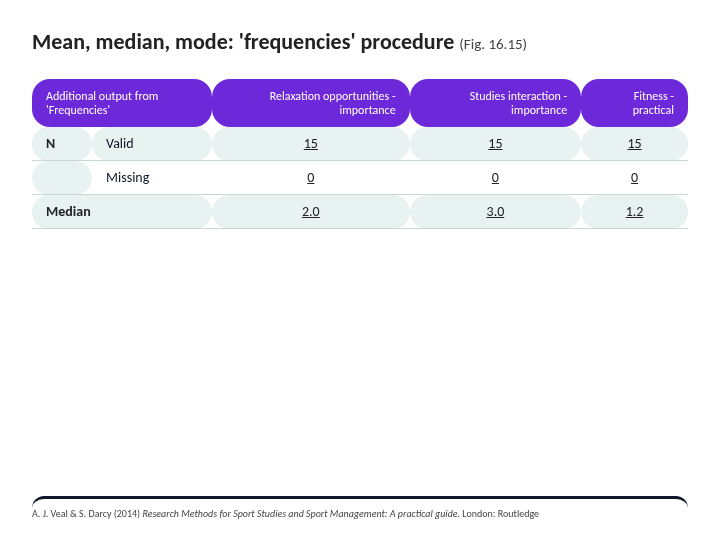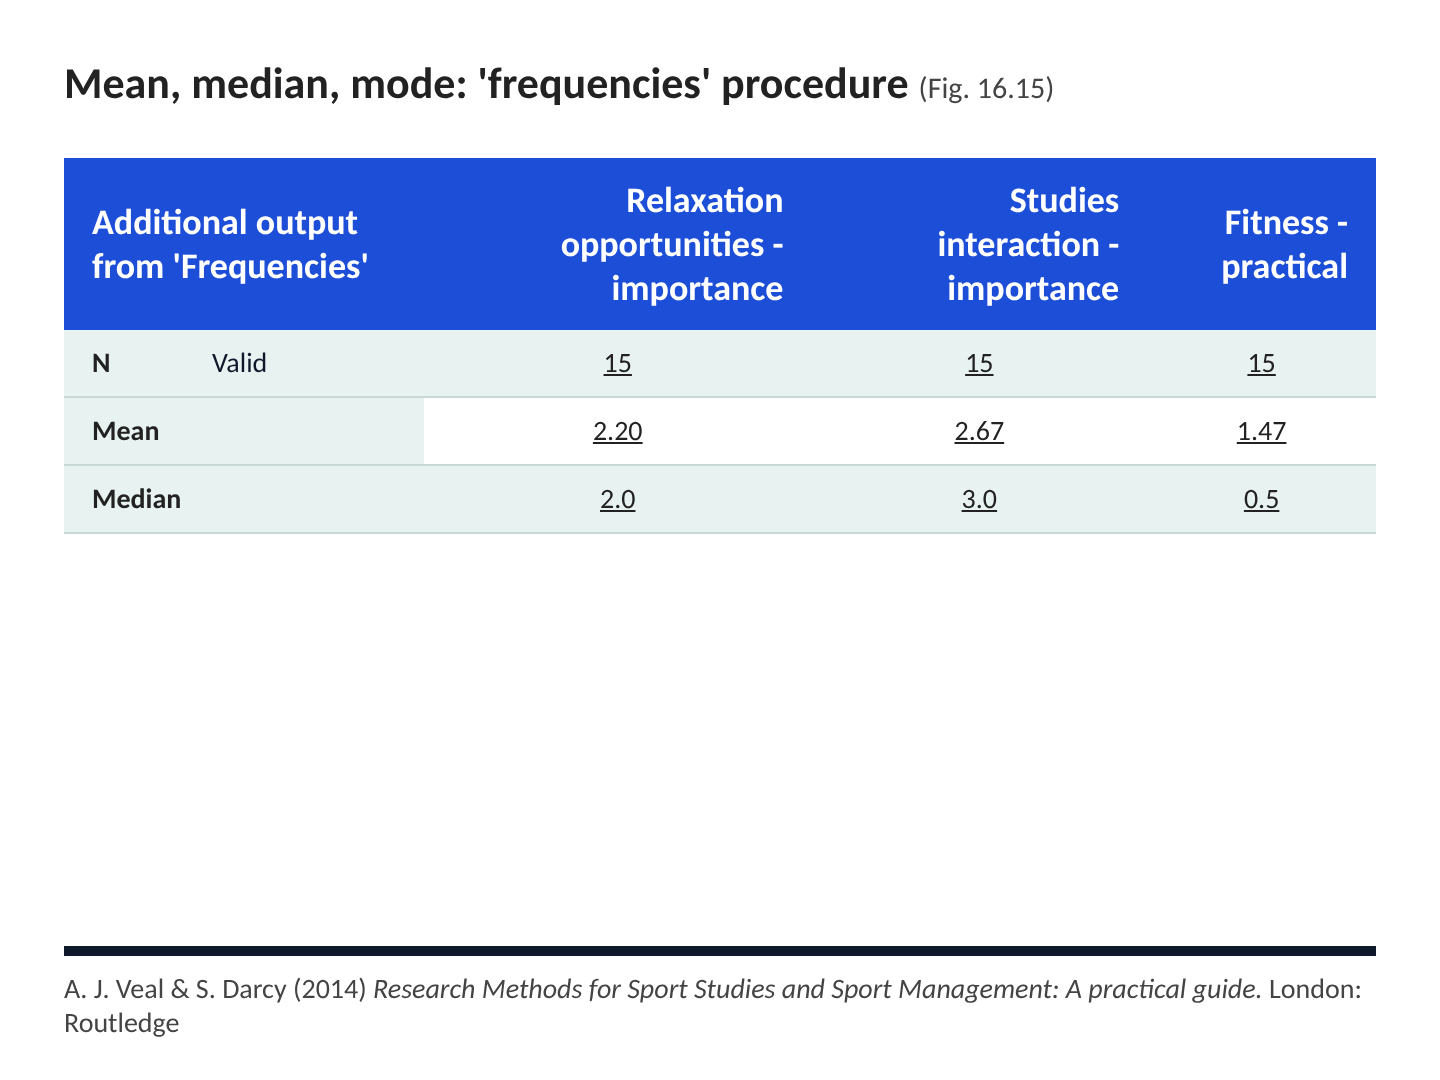--- a/index.html
+++ b/index.html
@@ -1,18 +1,19 @@
 <!DOCTYPE html>
 <html><head>
   <meta charset="utf-8">
   <style>
     * {
       margin: 0;
       padding: 0;
       box-sizing: border-box;
+      border-radius: 18px;
     }
 
     body {
       width: 720px;
       height: 540px;
       background: #ffffff;
       font-family: 'Calibri', 'Segoe UI', Arial, sans-serif;
       overflow: hidden;
     }
 
@@ -47,24 +48,24 @@
       margin-bottom: 16px;
     }
 
     table {
       border-collapse: collapse;
       width: 100%;
     }
 
     
     thead tr th {
-      background-color: #1d4ed8;
+      background-color: #6d28d9;
       color: #ffffff;
-      font-weight: 700;
-      font-size: 18px;
+      font-weight: 400;
+      font-size: 12px;
       padding: 10px 14px;
       text-align: left;
       vertical-align: middle;
     }
 
     thead tr th.center {
       text-align: right;
     }
 
     
@@ -99,25 +100,25 @@
       color: #222;
       background-color: #e8f3f1 !important;
     }
 
     td.label-col-secondary {
       color: #0f172a;
       font-weight: 400;
     }
 
     .footer-citation {
-      font-size: 14px;
+      font-size: 10px;
       color: #444;
       margin-top: auto;
       padding-top: 8px;
-      border-top: 5px solid #0f172a;
+      border-top: 3px solid #0f172a;
     }
 
     .footer-citation em {
       font-style: italic;
     }
   </style>
 </head>
 <body>
 
 <div class="page">
@@ -140,33 +141,34 @@
       <tbody>
 
         <tr>
           <td class="label-col" style="width:60px; font-weight:600;">N</td>
           <td class="label-col-secondary" style="width:120px;">Valid</td>
           <td class="center">15</td>
           <td class="center">15</td>
           <td class="center">15</td>
         </tr>
 
+        <tr>
+          <td class="label-col" style="width:60px;"></td>
+          <td class="label-col-secondary" style="width:120px;">Missing</td>
+          <td class="center">0</td>
+          <td class="center">0</td>
+          <td class="center">0</td>
+        </tr>
 
-        <tr>
-          <td colspan="2" class="label-col">Mean</td>
-          <td class="center">2.20</td>
-          <td class="center">2.67</td>
-          <td class="center">1.47</td>
-        </tr>
 
         <tr>
           <td colspan="2" class="label-col">Median</td>
           <td class="center">2.0</td>
           <td class="center">3.0</td>
-          <td class="center">0.5</td>
+          <td class="center">1.2</td>
         </tr>
 
       </tbody>
     </table>
   </div>
 
   <div class="footer-citation">
     <span>A. J. Veal &amp; S. Darcy (2014) </span><em>Research Methods for Sport Studies and Sport Management: A practical guide.</em><span> London: Routledge</span>
   </div>
 

